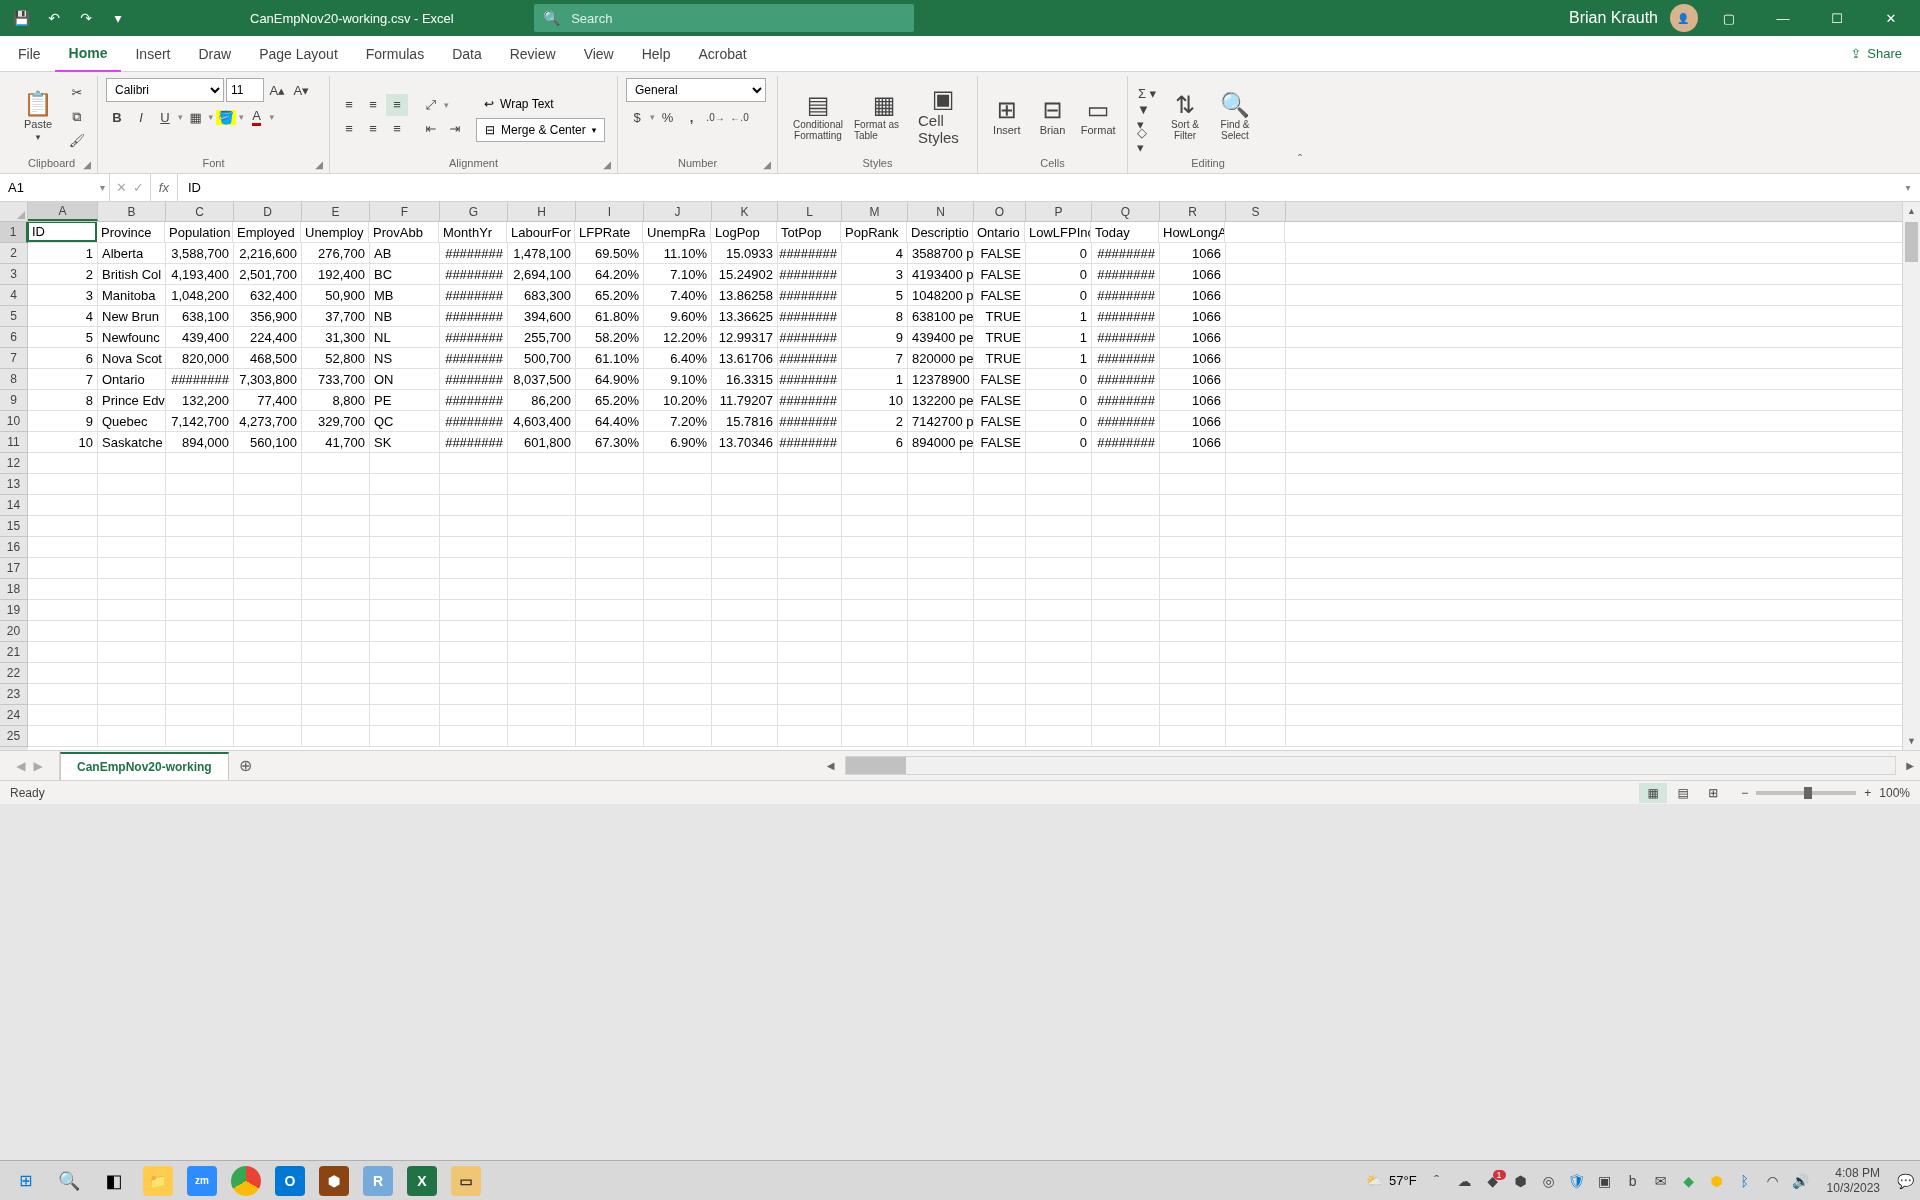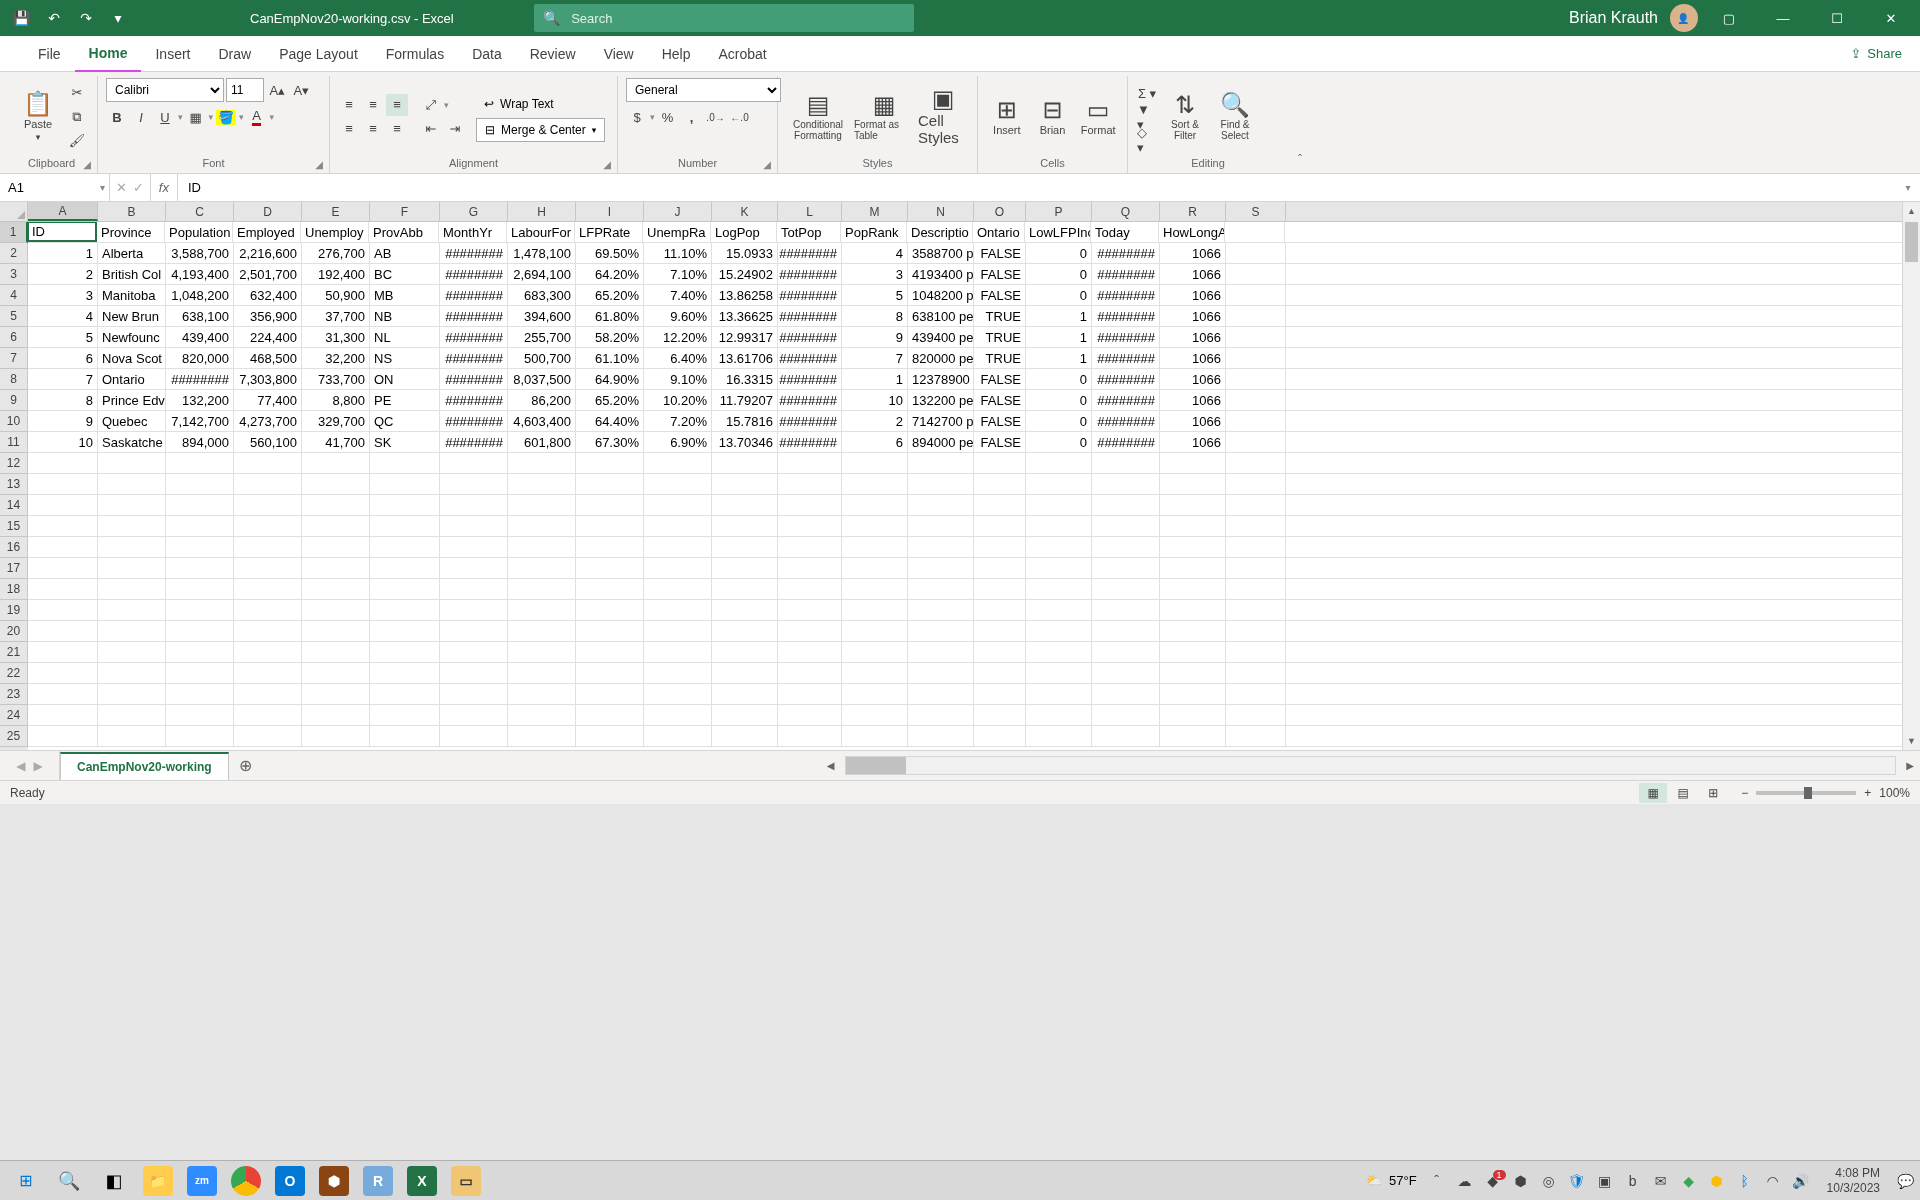--- a/index.html
+++ b/index.html
@@ -11,21 +11,21 @@
 .titlebar .qat .qbtn { width: 24px; height: 24px; display: flex; align-items: center; justify-content: center; font-size: 14px; cursor: pointer; }
 .titlebar .filetitle { margin-left: 110px; font-size: 13px; }
 .titlebar .searchbox { margin-left: 80px; height: 28px; width: 380px; background: #439e77; border-radius: 2px; display: flex; align-items: center; padding: 0 10px; color: #e0f0e8; font-size: 13px; }
 .titlebar .searchbox .sicon { margin-right: 10px; font-size: 14px; }
 .titlebar .right { margin-left: auto; display: flex; align-items: center; gap: 8px; padding-right: 6px; }
 .titlebar .right .uname { font-size: 16px; margin-right: 4px; }
 .titlebar .right .avatar { width: 28px; height: 28px; border-radius: 50%; background: #d9b38c; display: flex; align-items: center; justify-content: center; font-size: 10px; color: #333; }
 .titlebar .right .winbtn { width: 46px; height: 36px; display: flex; align-items: center; justify-content: center; font-size: 13px; cursor: pointer; }
 
 
-.ribbontabs { height: 36px; background: #ffffff; display: flex; align-items: center; border-bottom: 1px solid #d4d4d4; padding-left: 24px; justify-content: center; }
+.ribbontabs { height: 36px; background: #ffffff; display: flex; align-items: center; border-bottom: 1px solid #d4d4d4; padding-left: 4px; justify-content: center; }
 .ribbontabs .tab { padding: 0 14px; height: 36px; display: flex; align-items: center; font-size: 14px; color: #444; cursor: pointer; }
 .ribbontabs .tab.active { color: #217346; font-weight: 600; border-bottom: 2px solid #d946ef; margin-bottom: -1px; }
 .ribbontabs .share { margin-left: auto; padding: 0 18px; display: flex; align-items: center; gap: 6px; color: #217346; font-size: 13px; cursor: pointer; }
 
 
 .ribbon { height: 102px; background: #f3f2f1; border-bottom: 1px solid #d4d4d4; display: flex; align-items: stretch; padding: 4px 6px 0 6px; }
 .rgroup { display: flex; flex-direction: column; border-right: 1px solid #d4d4d4; padding: 2px 8px; }
 .rgroup:last-child { border-right: none; }
 .rgroup .glabel { text-align: center; font-size: 11px; color: #666; margin-top: auto; padding: 2px 0; position: relative; }
 .rgroup .gcontent { flex: 1; display: flex; align-items: center; gap: 4px; }
@@ -226,21 +226,21 @@
           <span>Merge &amp; Center</span>
           <span style="font-size:9px">▾</span>
         </div>
       </div>
     </div>
     <div class="glabel"><span>Alignment</span><span class="dlg-launch">◢</span></div>
   </div>
 
   <div class="rgroup" style="width:160px">
     <div class="gcontent vstack" style="align-items:flex-start">
-      <select class="ribsel" style="width:155px"><option>General</option></select>
+      <select class="ribsel" style="width:140px"><option>General</option></select>
       <div class="hstack">
         <div class="smbtn">$</div>
         <span style="font-size:9px;color:#888">▾</span>
         <div class="smbtn">%</div>
         <div class="smbtn" style="font-weight:bold">,</div>
         <div class="smbtn" style="font-size:10px">.0→</div>
         <div class="smbtn" style="font-size:10px">←.0</div>
       </div>
     </div>
     <div class="glabel"><span>Number</span><span class="dlg-launch">◢</span></div>
@@ -494,21 +494,21 @@
         <div class="cell wP r">1</div>
         <div class="cell wQ r">########</div>
         <div class="cell wR r">1066</div>
         <div class="cell wS"></div>
       </div>
       <div class="row">
         <div class="cell wA r">6</div>
         <div class="cell wB">Nova Scot</div>
         <div class="cell wC r">820,000</div>
         <div class="cell wD r">468,500</div>
-        <div class="cell wE r">32,200</div>
+        <div class="cell wE r">52,800</div>
         <div class="cell wF">NS</div>
         <div class="cell wG r">########</div>
         <div class="cell wH r">500,700</div>
         <div class="cell wI r">61.10%</div>
         <div class="cell wJ r">6.40%</div>
         <div class="cell wK r">13.61706</div>
         <div class="cell wL r">########</div>
         <div class="cell wM r">7</div>
         <div class="cell wN">820000 pe</div>
         <div class="cell wO r">TRUE</div>

